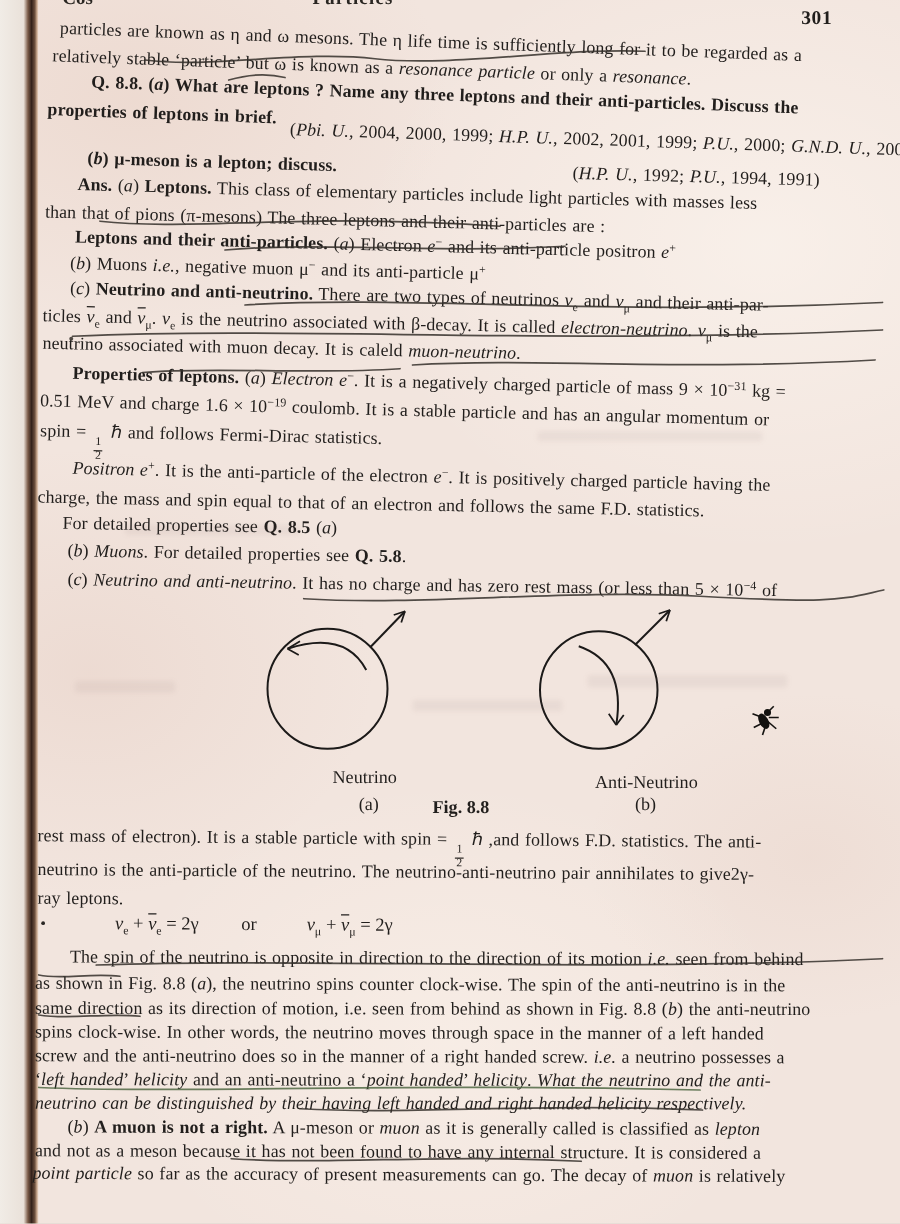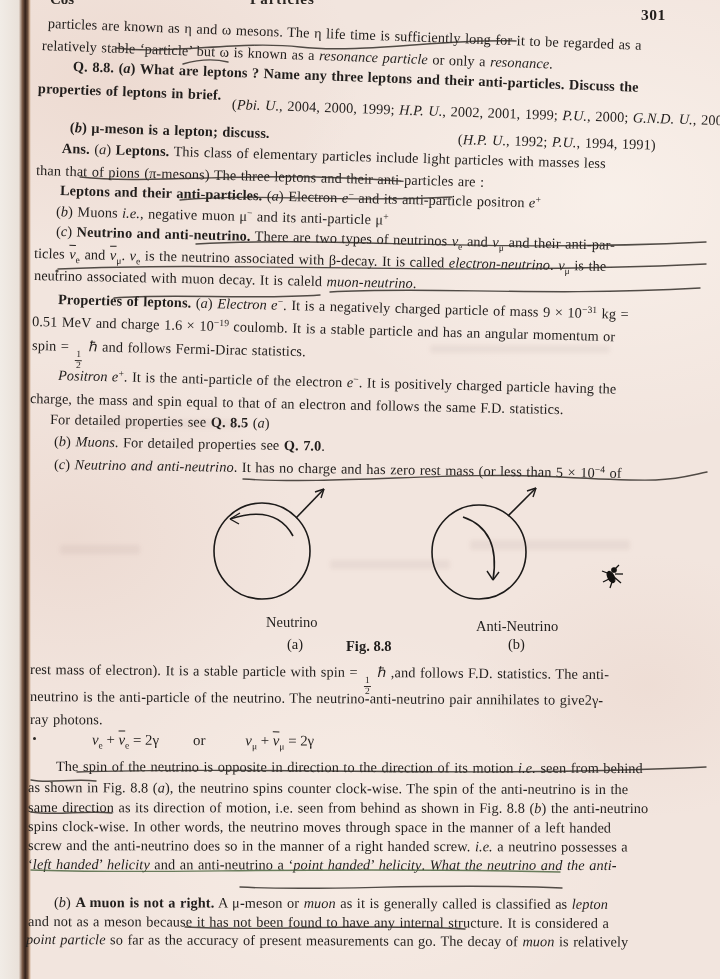--- a/index.html
+++ b/index.html
@@ -65,21 +65,21 @@
   <div class="ln" style="left:34px;top:266px;transform:rotate(1.2deg)">neutrino associated with muon decay. It is caleld <i>muon-neutrino</i>.</div>
   <div class="ln" style="left:58px;top:290px;transform:rotate(1.5deg)"><b>Properties of leptons.</b> (<i>a</i>) <i>Electron e</i><sup>−</sup>. It is a negatively charged particle of mass 9 × 10<sup>−31</sup> kg =</div>
   <div class="ln" style="left:32px;top:312px;transform:rotate(1.5deg)">0.51 MeV and charge 1.6 × 10<sup>−19</sup> coulomb. It is a stable particle and has an angular momentum or</div>
   <div class="ln" style="left:32px;top:336px;transform:rotate(1.3deg)">spin = <span class="frac">
         <span>1</span>
         <span class="d">2</span>
       </span> ℏ and follows Fermi-Dirac statistics.</div>
   <div class="ln" style="left:58px;top:366px;transform:rotate(1.4deg)"><i>Positron e</i><sup>+</sup>. It is the anti-particle of the electron <i>e</i><sup>−</sup>. It is positively charged particle having the</div>
   <div class="ln" style="left:30px;top:389px;transform:rotate(1.2deg)">charge, the mass and spin equal to that of an electron and follows the same F.D. statistics.</div>
   <div class="ln" style="left:50px;top:410px;transform:rotate(1.0deg)">For detailed properties see <b>Q. 8.5</b> (<i>a</i>)</div>
-  <div class="ln" style="left:54px;top:432px;transform:rotate(1.0deg)">(<i>b</i>) <i>Muons</i>. For detailed properties see <b>Q. 7.0</b>.</div>
+  <div class="ln" style="left:54px;top:432px;transform:rotate(1.0deg)">(<i>b</i>) <i>Muons</i>. For detailed properties see <b>Q. 5.8</b>.</div>
   <div class="ln" style="left:54px;top:455px;transform:rotate(0.9deg)">(<i>c</i>) <i>Neutrino and anti-neutrino</i>. It has no charge and has zero rest mass (or less than 5 × 10<sup>−4</sup> of</div>
 
   <svg width="720" height="190" style="left:0;top:478px;" viewBox="0 0 720 190">
     <g fill="none" stroke="#1c1a19" stroke-width="1.6">
       <circle cx="262" cy="73" r="48"></circle>
       <circle cx="479" cy="74" r="47"></circle>
 
       <line x1="296" y1="40" x2="324" y2="11"></line>
       <path d="M324,11 l-9,3 M324,11 l-3,9" stroke-width="1.4"></path>
 
@@ -97,31 +97,32 @@
   <div class="figlabel" style="left:243px;top:636px;">(a)</div>
   <div class="figcap" style="left:346px;top:638px;">Fig. 8.8</div>
   <div class="figlabel" style="left:432px;top:618px;">Anti-Neutrino</div>
   <div class="figlabel" style="left:464px;top:636px;">(b)</div>
 
   <div class="ln" style="left:30px;top:660px;transform:rotate(0.5deg)">rest mass of electron). It is a stable particle with spin = <span class="frac">
         <span>1</span>
         <span class="d">2</span>
       </span> ℏ ,and follows F.D. statistics. The anti-</div>
   <div class="ln" style="left:30px;top:687px;transform:rotate(0.4deg)">neutrino is the anti-particle of the neutrino. The neutrino-anti-neutrino pair annihilates to give2γ-</div>
-  <div class="ln" style="left:30px;top:710px;transform:rotate(0.3deg)">ray photons.</div>
+  <div class="ln" style="left:30px;top:710px;transform:rotate(0.3deg)">ray leptons.</div>
 
   <div class="dotmark" style="left:33px;top:737px;"></div>
   <div class="eqrow"><span><i>ν</i><sub>e</sub> + <span class="bar"><i>ν</i></span><sub>e</sub> = 2γ</span><span class="gap1"></span><span>or</span><span class="gap2"></span><span><i>ν</i><sub>μ</sub> + <span class="bar"><i>ν</i></span><sub>μ</sub> = 2γ</span></div>
 
   <div class="ln" style="left:56px;top:757px;transform:rotate(0.2deg)">The spin of the neutrino is opposite in direction to the direction of its motion <i>i.e.</i> seen from behind</div>
   <div class="ln" style="left:28px;top:778px;transform:rotate(0.2deg)">as shown in Fig. 8.8 (<i>a</i>), the neutrino spins counter clock-wise. The spin of the anti-neutrino is in the</div>
   <div class="ln" style="left:28px;top:798px;transform:rotate(0.1deg)">same direction as its direction of motion, i.e. seen from behind as shown in Fig. 8.8 (<i>b</i>) the anti-neutrino</div>
   <div class="ln" style="left:28px;top:817px;transform:rotate(0.15deg)">spins clock-wise. In other words, the neutrino moves through space in the manner of a left handed</div>
   <div class="ln" style="left:28px;top:836px;transform:rotate(0.15deg)">screw and the anti-neutrino does so in the manner of a right handed screw. <i>i.e.</i> a neutrino possesses a</div>
   <div class="ln" style="left:28px;top:855px;transform:rotate(0.1deg)">‘<i>left handed</i>’ <i>helicity</i> and an anti-neutrino a ‘<i>point handed</i>’ <i>helicity</i>. <i>What the neutrino and the anti-</i></div>
+  <div class="ln" style="left:28px;top:874px;transform:rotate(0.05deg)"><i>neutrino can be distinguished by their having left handed and right handed helicity respectively.</i></div>
   <div class="ln" style="left:54px;top:893px;transform:rotate(0.2deg)">(<i>b</i>) <b>A muon is not a right.</b> A μ-meson or <i>muon</i> as it is generally called is classified as <i>lepton</i></div>
   <div class="ln" style="left:28px;top:912px;transform:rotate(0.2deg)">and not as a meson because it has not been found to have any internal structure. It is considered a</div>
   <div class="ln" style="left:26px;top:930px;transform:rotate(0.25deg)"><i>point particle</i> so far as the accuracy of present measurements can go. The decay of <i>muon</i> is relatively</div>
 
   <svg width="720" height="979" style="left:0;top:0;" viewBox="0 0 720 979">
     <g fill="none" stroke="#35302b" stroke-width="1.4" opacity="0.85" stroke-linecap="round">
       <path d="M116,48 C170,55 240,40 300,47 S450,38 516,41"></path>
       <path d="M183,64 C200,59 216,59 228,62"></path>
       <path d="M80,177 C150,185 250,170 400,181"></path>
       <path d="M180,200 C260,193 340,203 452,197"></path>

